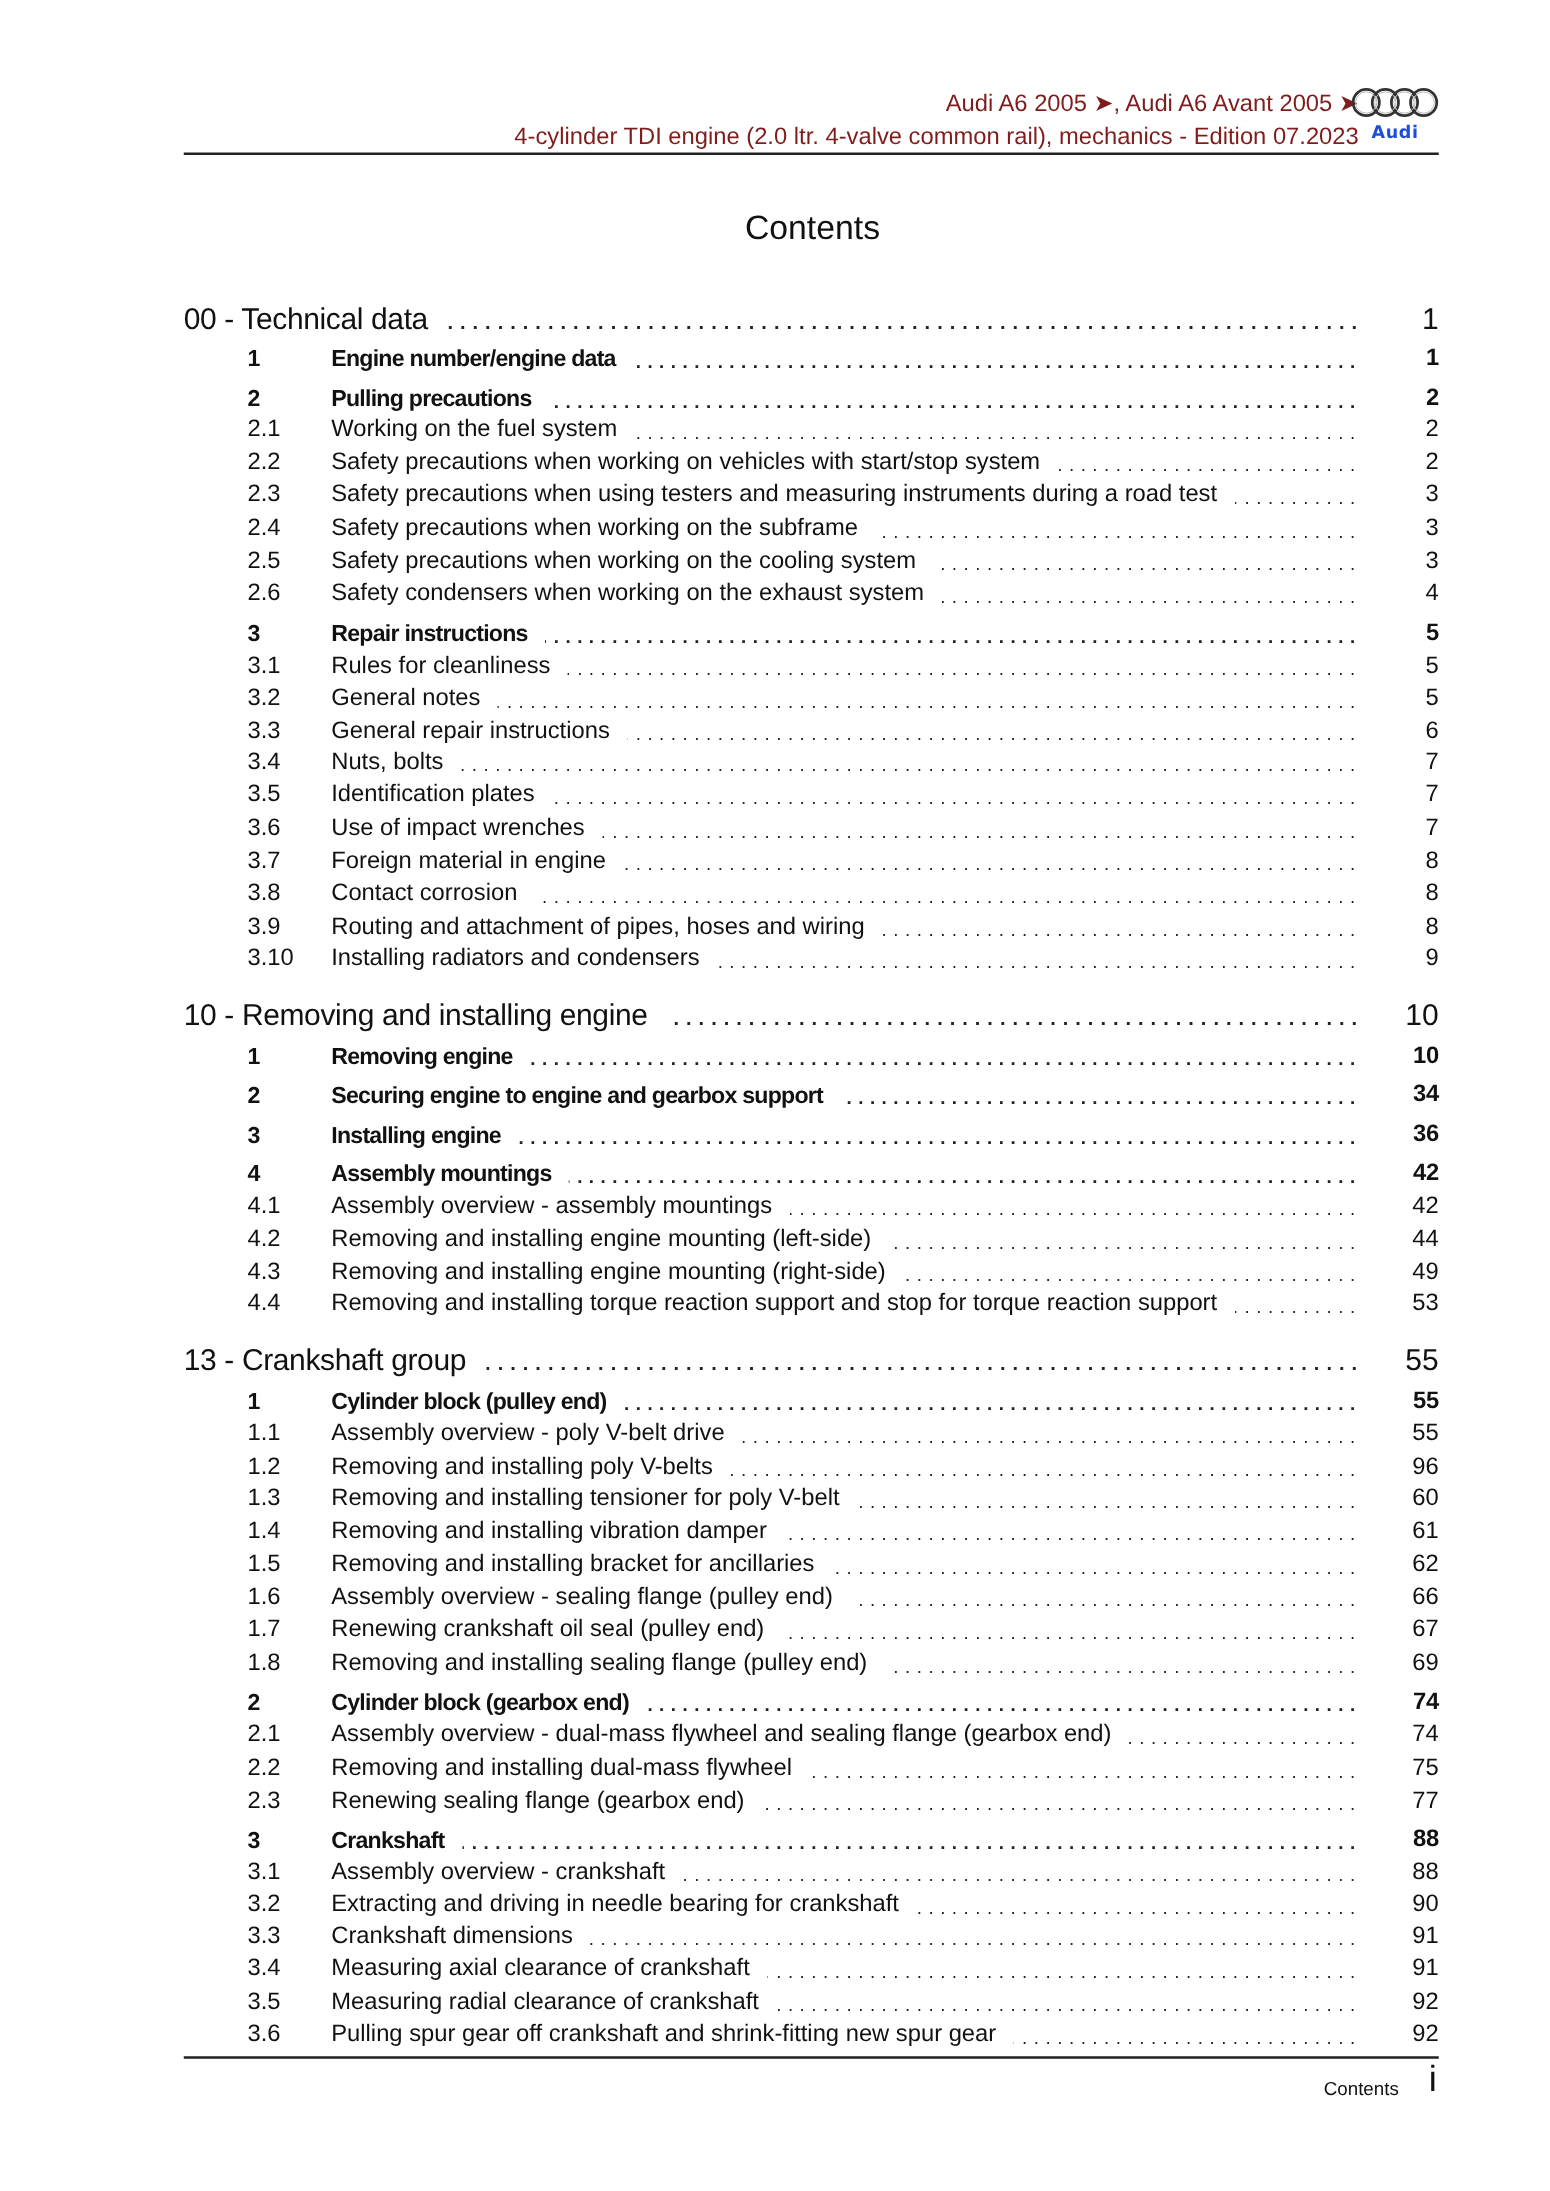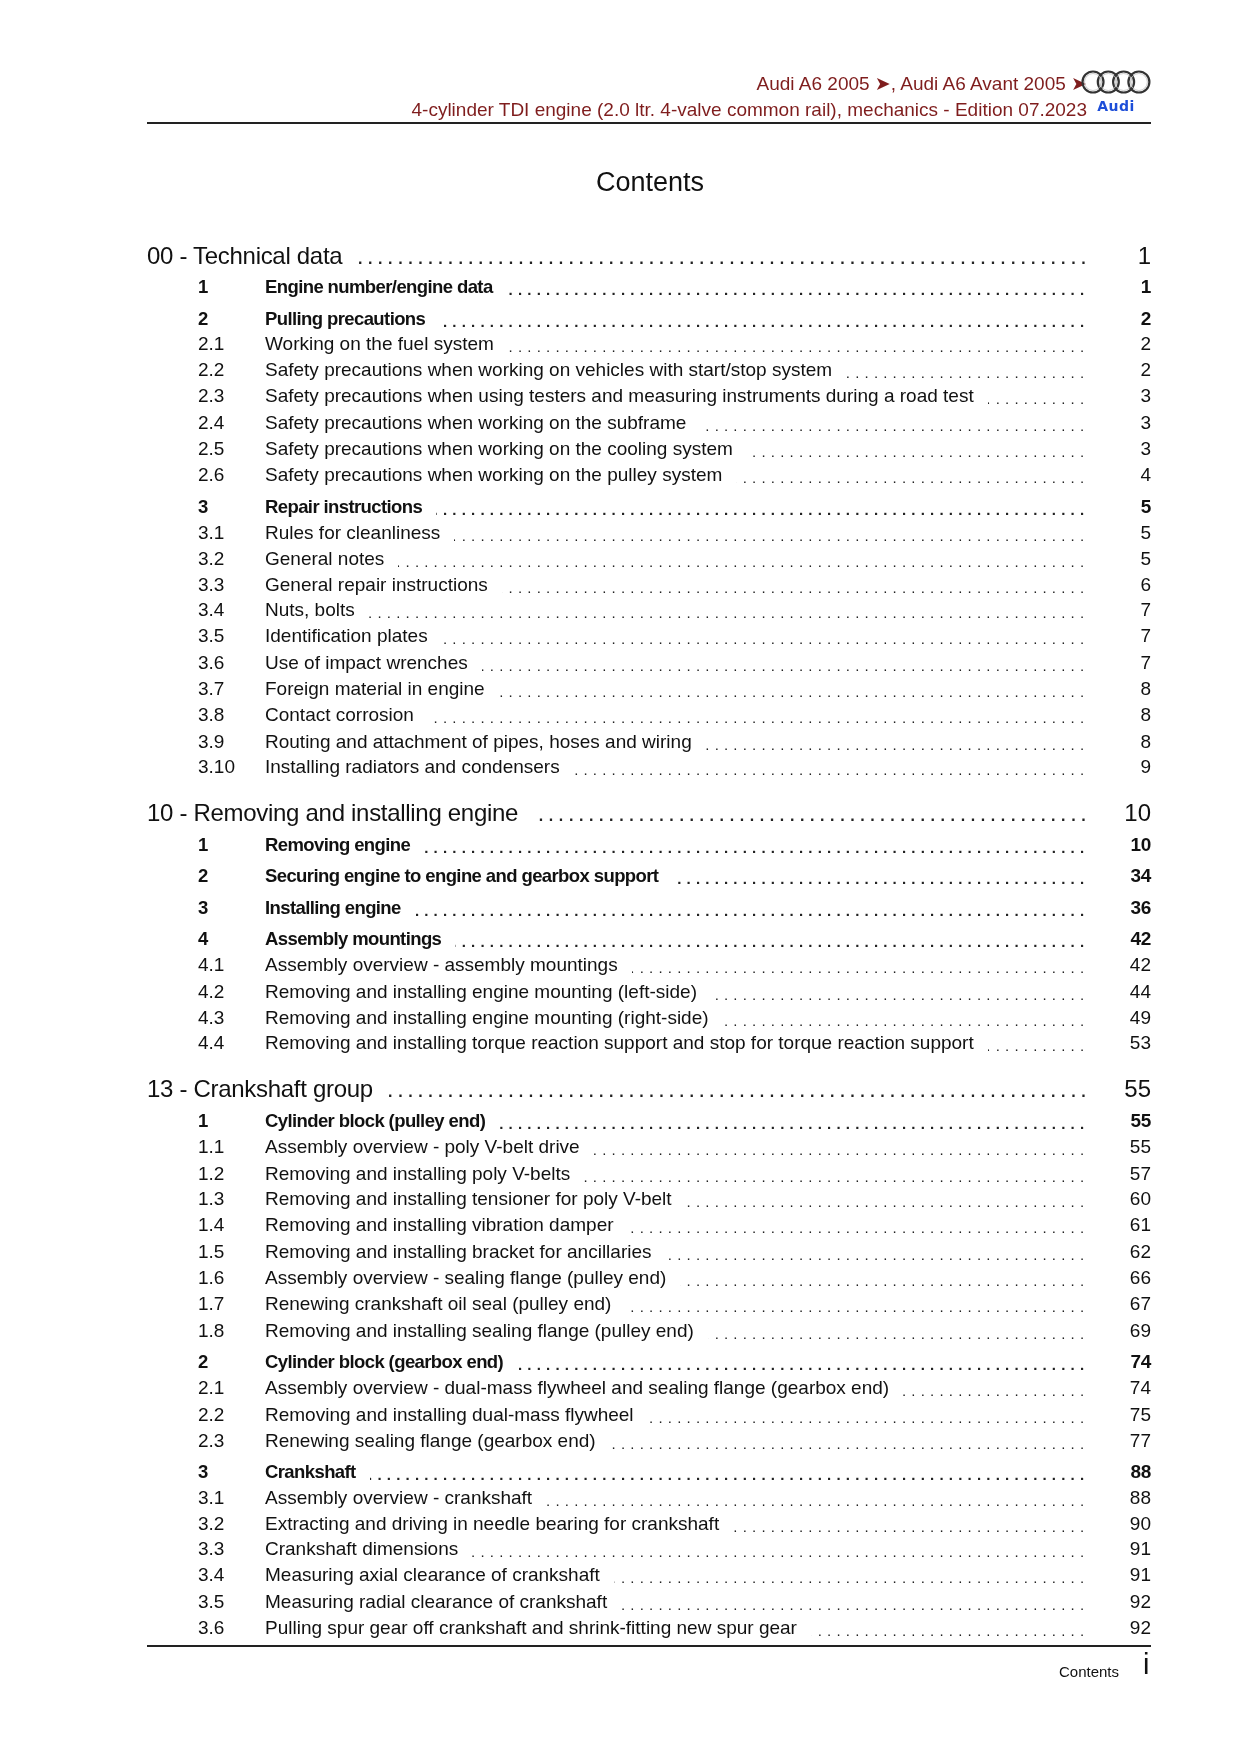--- a/index.html
+++ b/index.html
@@ -105,21 +105,21 @@
     </div>
     <div class="row l2" style="top: 436px;">
       <span class="num">2.5</span>
       <span class="dots"><span class="dots-inner">........................................................................................................................................................................................................</span></span>
       <span class="label">Safety precautions when working on the cooling system</span>
       <span class="page">3</span>
     </div>
     <div class="row l2" style="top: 462px;">
       <span class="num">2.6</span>
       <span class="dots"><span class="dots-inner">........................................................................................................................................................................................................</span></span>
-      <span class="label">Safety precautions when working on the pulley system</span>
+      <span class="label">Safety condensers when working on the exhaust system</span>
       <span class="page">4</span>
     </div>
     <div class="row l1" style="top: 494px;">
       <span class="num">3</span>
       <span class="dots"><span class="dots-inner">........................................................................................................................................................................................................</span></span>
       <span class="label">Repair instructions</span>
       <span class="page">5</span>
     </div>
     <div class="row l2" style="top: 520px;">
       <span class="num">3.1</span>
@@ -248,21 +248,21 @@
     <div class="row l2" style="top: 1134px;">
       <span class="num">1.1</span>
       <span class="dots"><span class="dots-inner">........................................................................................................................................................................................................</span></span>
       <span class="label">Assembly overview - poly V-belt drive</span>
       <span class="page">55</span>
     </div>
     <div class="row l2" style="top: 1161px;">
       <span class="num">1.2</span>
       <span class="dots"><span class="dots-inner">........................................................................................................................................................................................................</span></span>
       <span class="label">Removing and installing poly V-belts</span>
-      <span class="page">57</span>
+      <span class="page">96</span>
     </div>
     <div class="row l2" style="top: 1186px;">
       <span class="num">1.3</span>
       <span class="dots"><span class="dots-inner">........................................................................................................................................................................................................</span></span>
       <span class="label">Removing and installing tensioner for poly V-belt</span>
       <span class="page">60</span>
     </div>
     <div class="row l2" style="top: 1212px;">
       <span class="num">1.4</span>
       <span class="dots"><span class="dots-inner">........................................................................................................................................................................................................</span></span>

